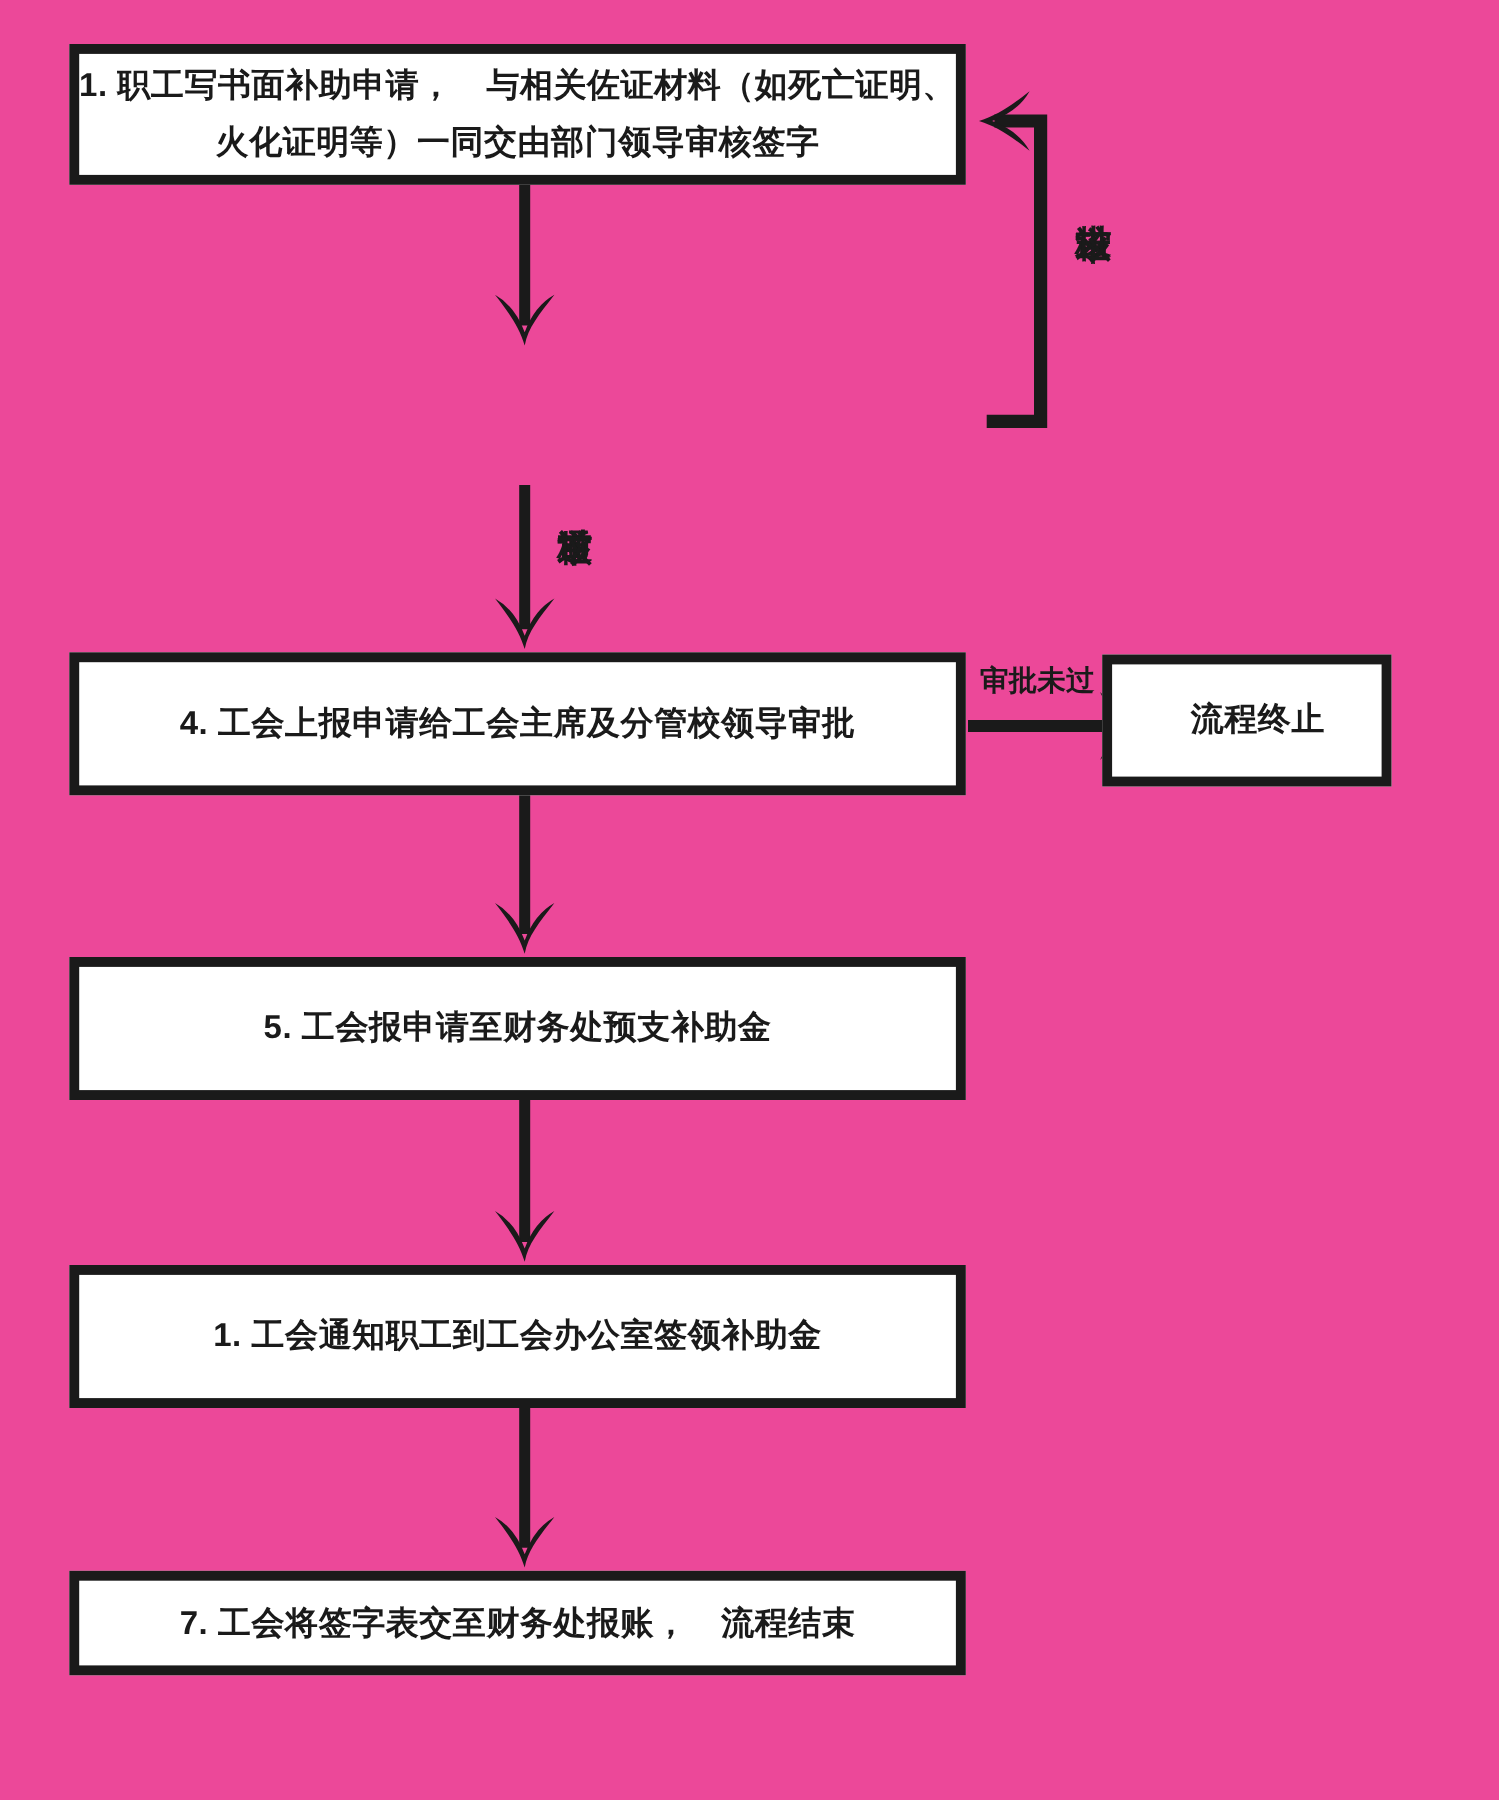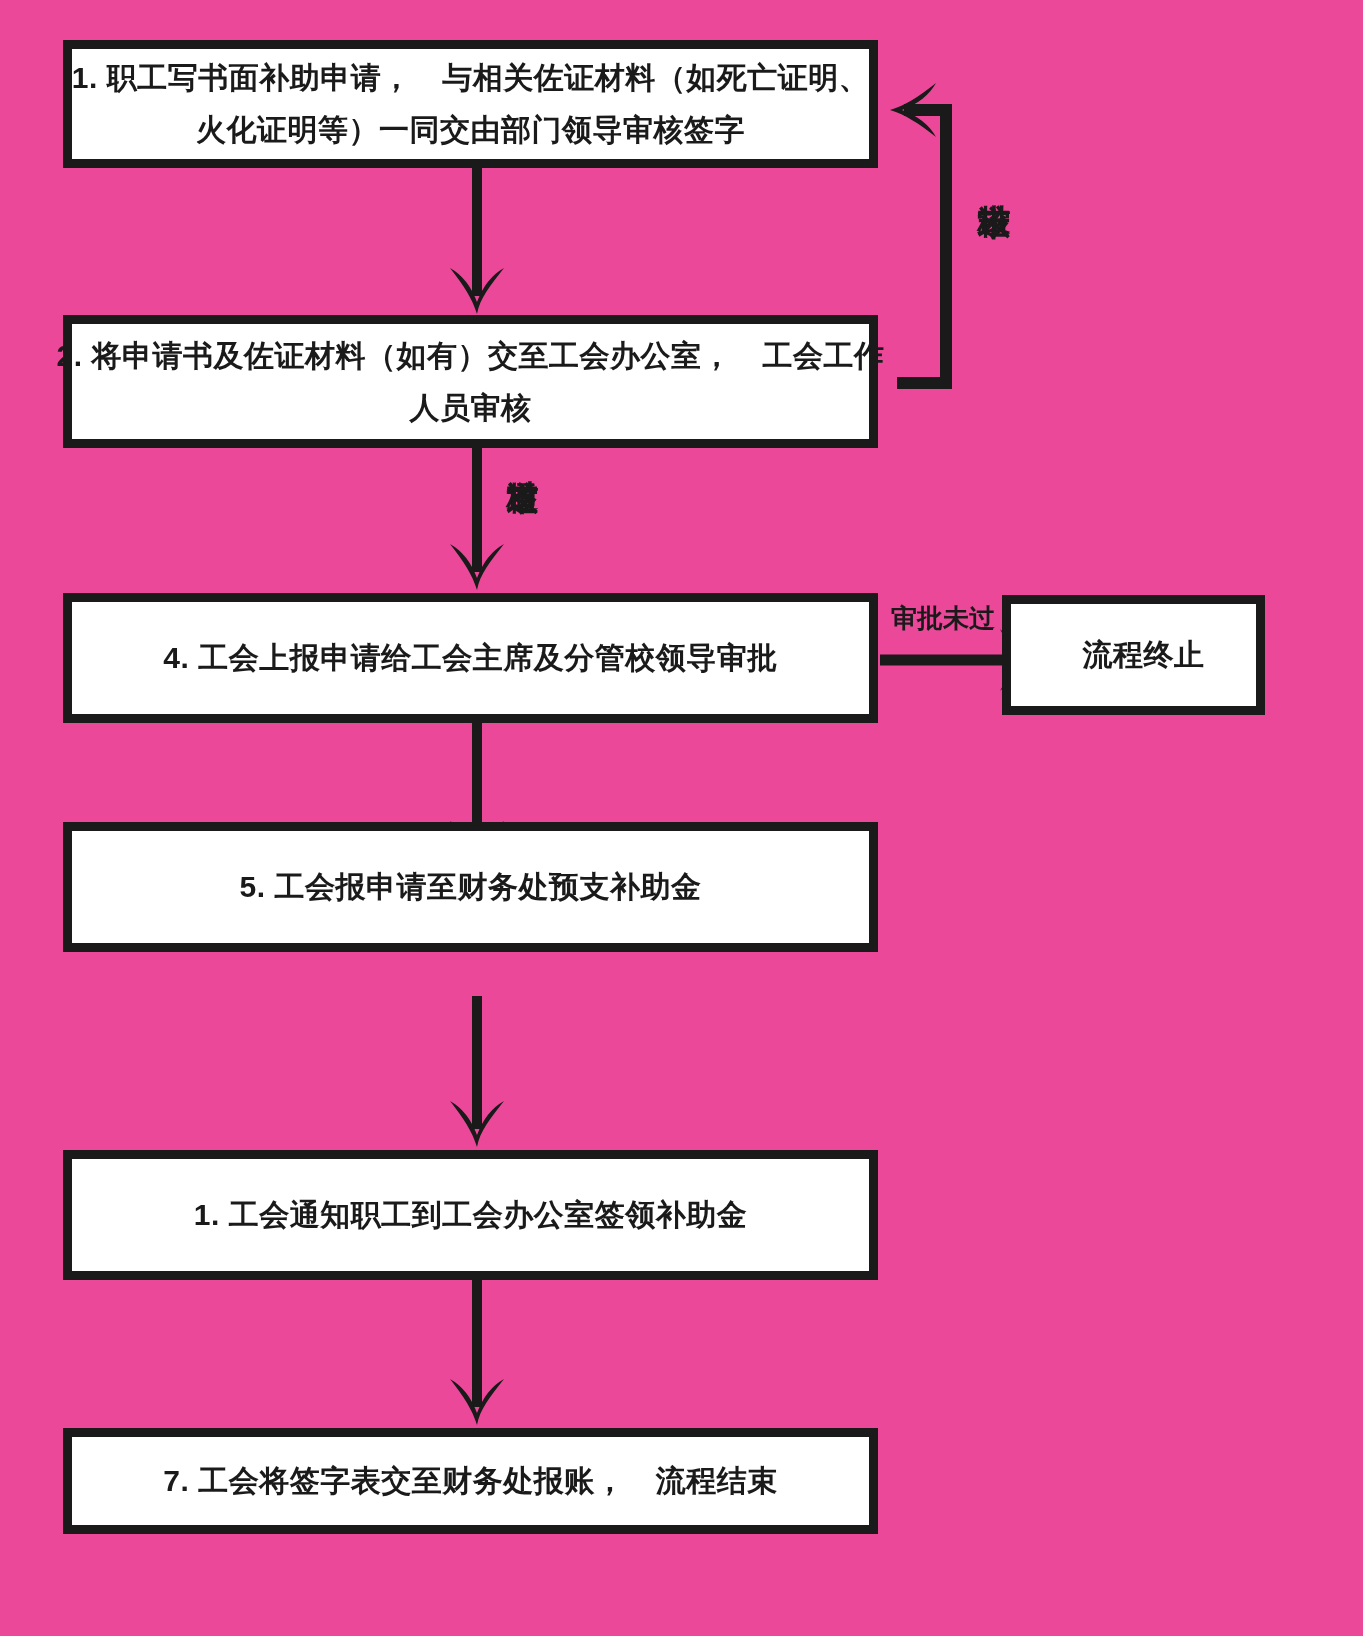--- a/index.html
+++ b/index.html
@@ -109,42 +109,38 @@
       <path d="M477 1274 V 1407" stroke-width="10" fill="none"></path>
       <path d="M477 1425 C472 1409 464 1397 450 1379 Q468 1389 477 1413 Q486 1389 504 1379 C490 1397 480 1409 477 1425 Z" stroke="none"></path>
     </g>
   </svg>
 
   <div class="box" style="left:63px; top:40px; width:815px; height:128px;">
     <div class="line">1. 职工写书面补助申请，　与相关佐证材料（如死亡证明、</div>
     <div class="line">火化证明等）一同交由部门领导审核签字</div>
   </div>
 
-  <div class="box" style="left:63px; top:315px; width:815px; height:133px;">
-    <div class="line">2. 将申请书及佐证材料（如有）交至工会办公室，　工会工作</div>
-    <div class="line">人员审核</div>
-  </div>
 
   <div class="box" style="left:63px; top:593px; width:815px; height:130px;">
     <div class="line">4. 工会上报申请给工会主席及分管校领导审批</div>
   </div>
 
   <div class="box" style="left:1002px; top:595px; width:263px; height:120px;padding-left:20px;">
     <div class="line">流程终止</div>
   </div>
 
-  <div class="box" style="left:63px; top:822px; width:815px; height:130px;">
+  <div class="box" style="left:63px; top:870px; width:815px; height:130px;">
     <div class="line">5. 工会报申请至财务处预支补助金</div>
   </div>
 
   <div class="box" style="left:63px; top:1150px; width:815px; height:130px;">
     <div class="line">1. 工会通知职工到工会办公室签领补助金</div>
   </div>
 
-  <div class="box" style="left:63px; top:1428px; width:815px; height:106px;">
+  <div class="box" style="left:63px; top:1428px; width:815px; height:95px;">
     <div class="line">7. 工会将签字表交至财务处报账，　流程结束</div>
   </div>
 
   <div class="edge-label v-label lbl-review-failed">审核未过</div>
 
   <div class="edge-label v-label lbl-review-passed">审核通过</div>
 
   <div class="edge-label lbl-approval-failed">审批未过</div>
 
 </div>

